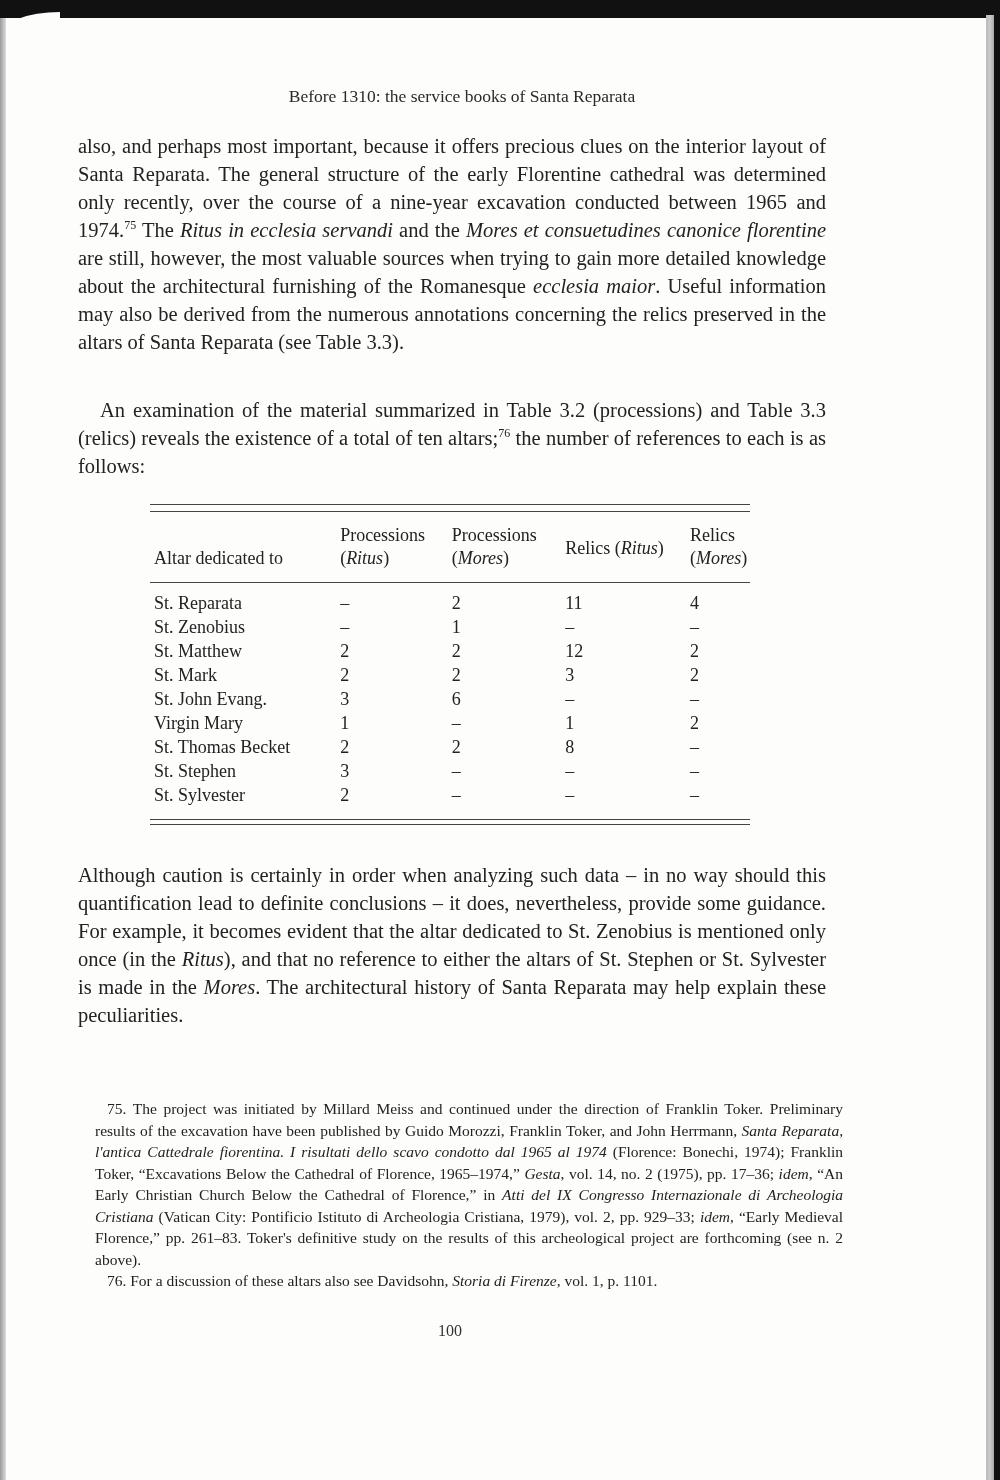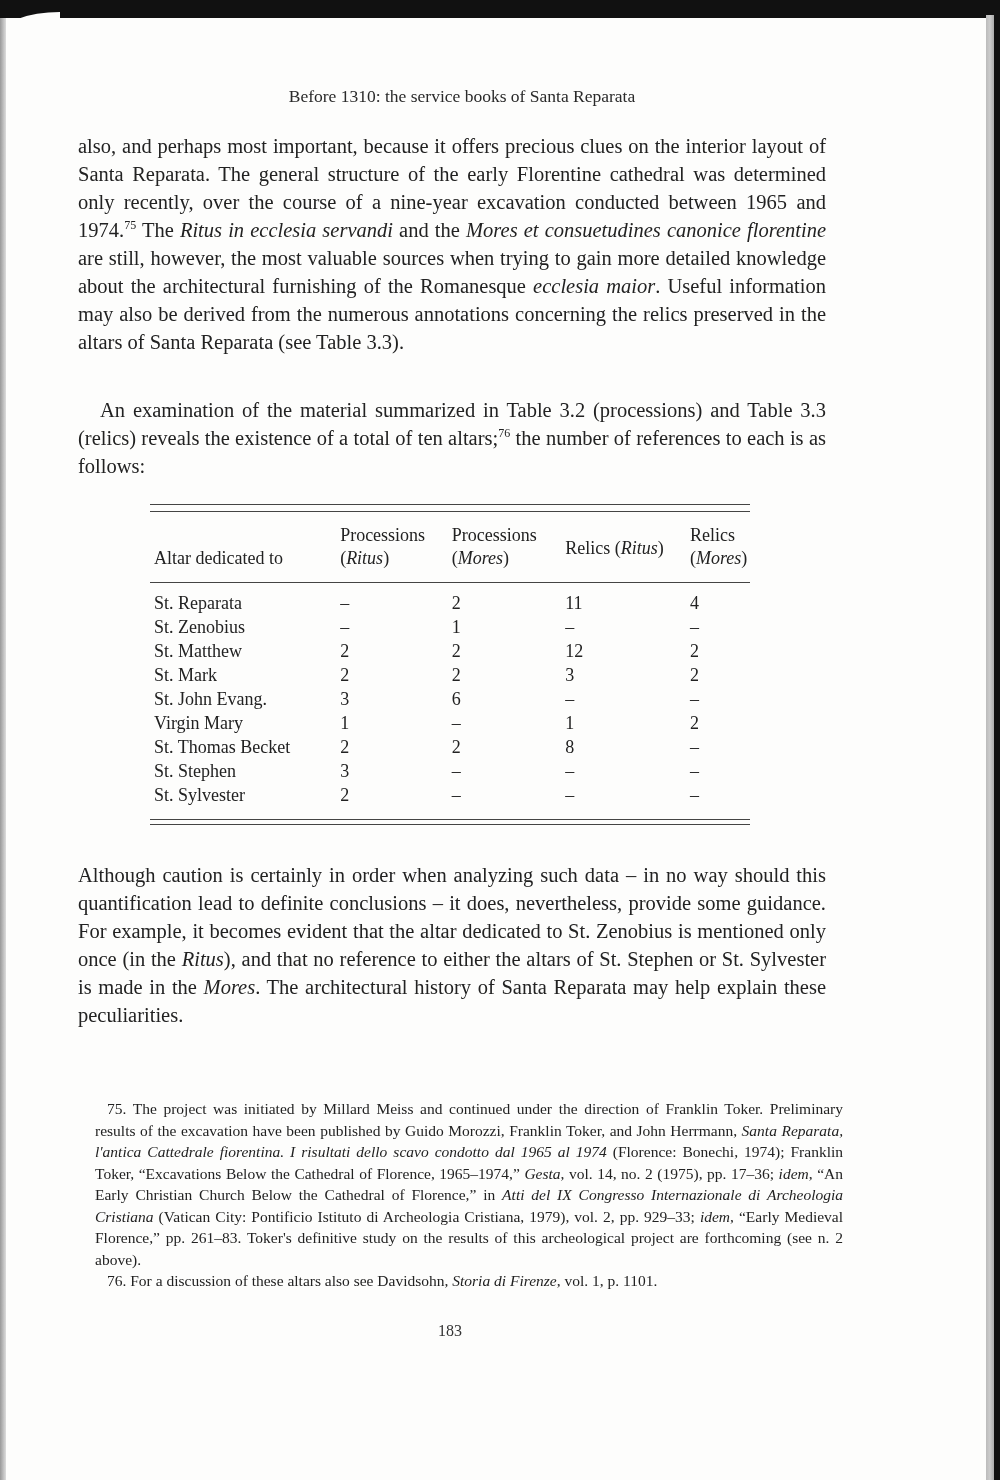--- a/index.html
+++ b/index.html
@@ -145,13 +145,13 @@
   </div>
 </div>
 
 <p class="body-text p3" style="margin:0;"><span>Although caution is certainly in order when analyzing such data – in no way should this quantification lead to definite conclusions – it does, nevertheless, provide some guidance. For example, it becomes evident that the altar dedicated to St. Zenobius is mentioned only once (in the </span><i>Ritus</i><span>), and that no reference to either the altars of St. Stephen or St. Sylvester is made in the </span><i>Mores</i><span>. The architectural history of Santa Reparata may help explain these peculiarities.</span></p>
 
 <div class="footnotes">
   <p class="fn"><span>75. The project was initiated by Millard Meiss and continued under the direction of Franklin Toker. Preliminary results of the excavation have been published by Guido Morozzi, Franklin Toker, and John Herrmann, </span><i>Santa Reparata, l'antica Cattedrale fiorentina. I risultati dello scavo condotto dal 1965 al 1974</i><span> (Florence: Bonechi, 1974); Franklin Toker, “Excavations Below the Cathedral of Florence, 1965–1974,” </span><i>Gesta</i><span>, vol. 14, no. 2 (1975), pp. 17–36; </span><i>idem</i><span>, “An Early Christian Church Below the Cathedral of Florence,” in </span><i>Atti del IX Congresso Internazionale di Archeologia Cristiana</i><span> (Vatican City: Pontificio Istituto di Archeologia Cristiana, 1979), vol. 2, pp. 929–33; </span><i>idem</i><span>, “Early Medieval Florence,” pp. 261–83. Toker's definitive study on the results of this archeological project are forthcoming (see n. 2 above).</span></p>
   <p class="fn"><span>76. For a discussion of these altars also see Davidsohn, </span><i>Storia di Firenze</i><span>, vol. 1, p. 1101.</span></p>
 </div>
 
-<div class="page-number">183</div>
+<div class="page-number">100</div>
 
 </body></html>

